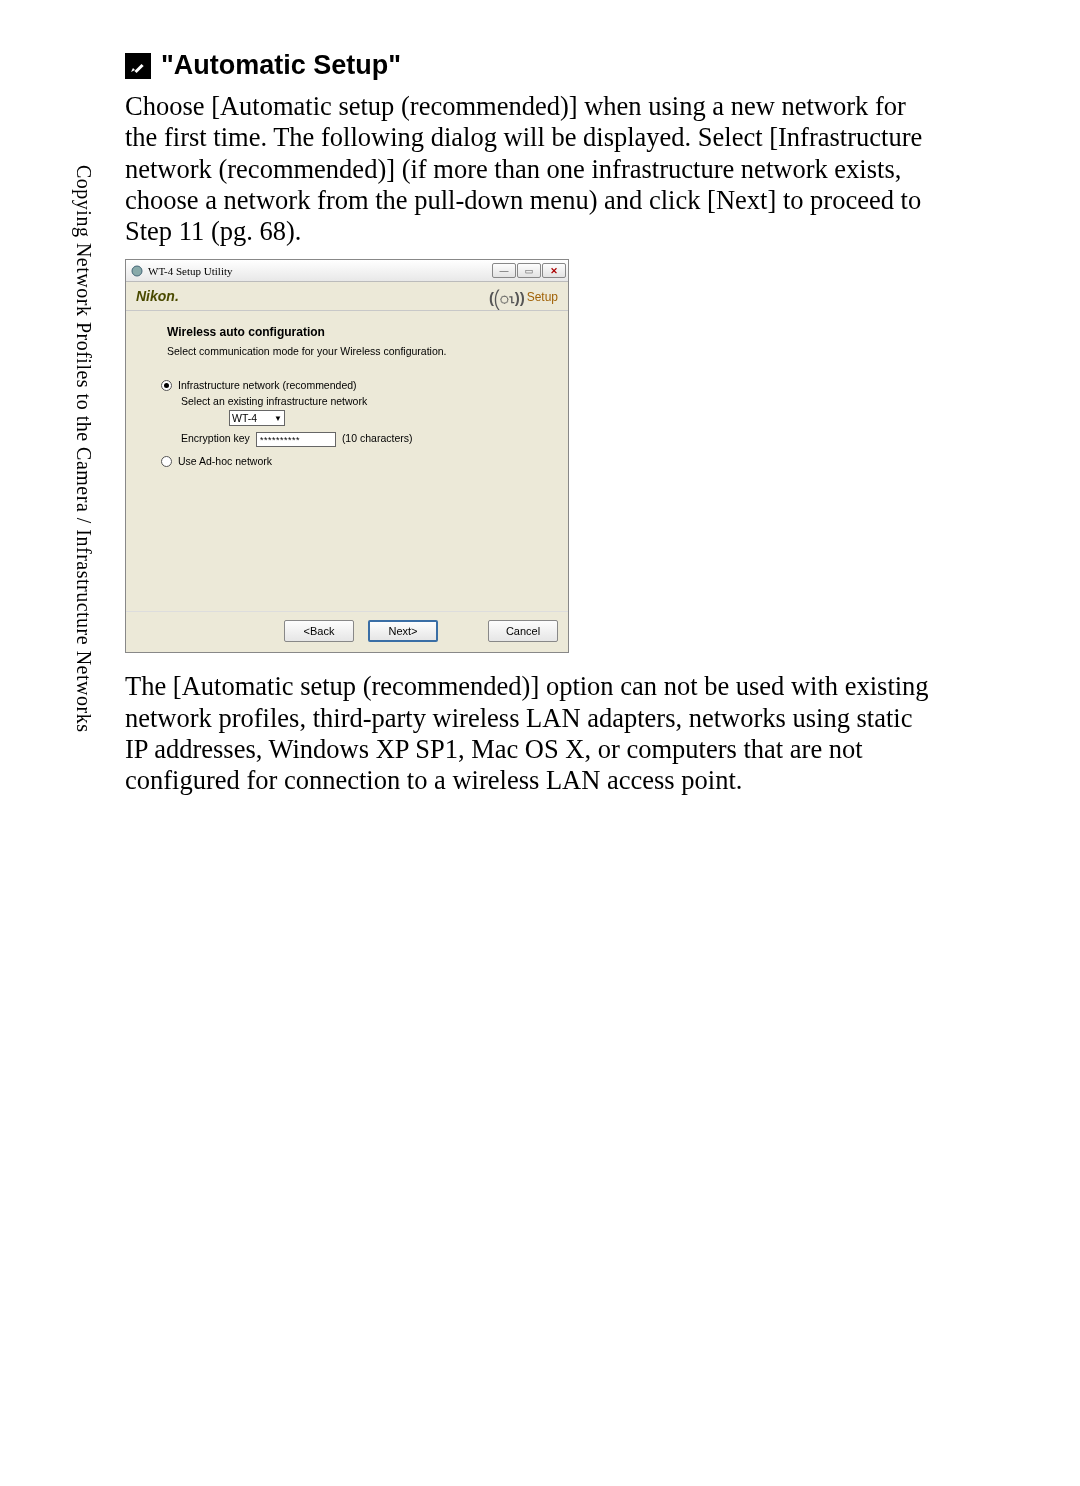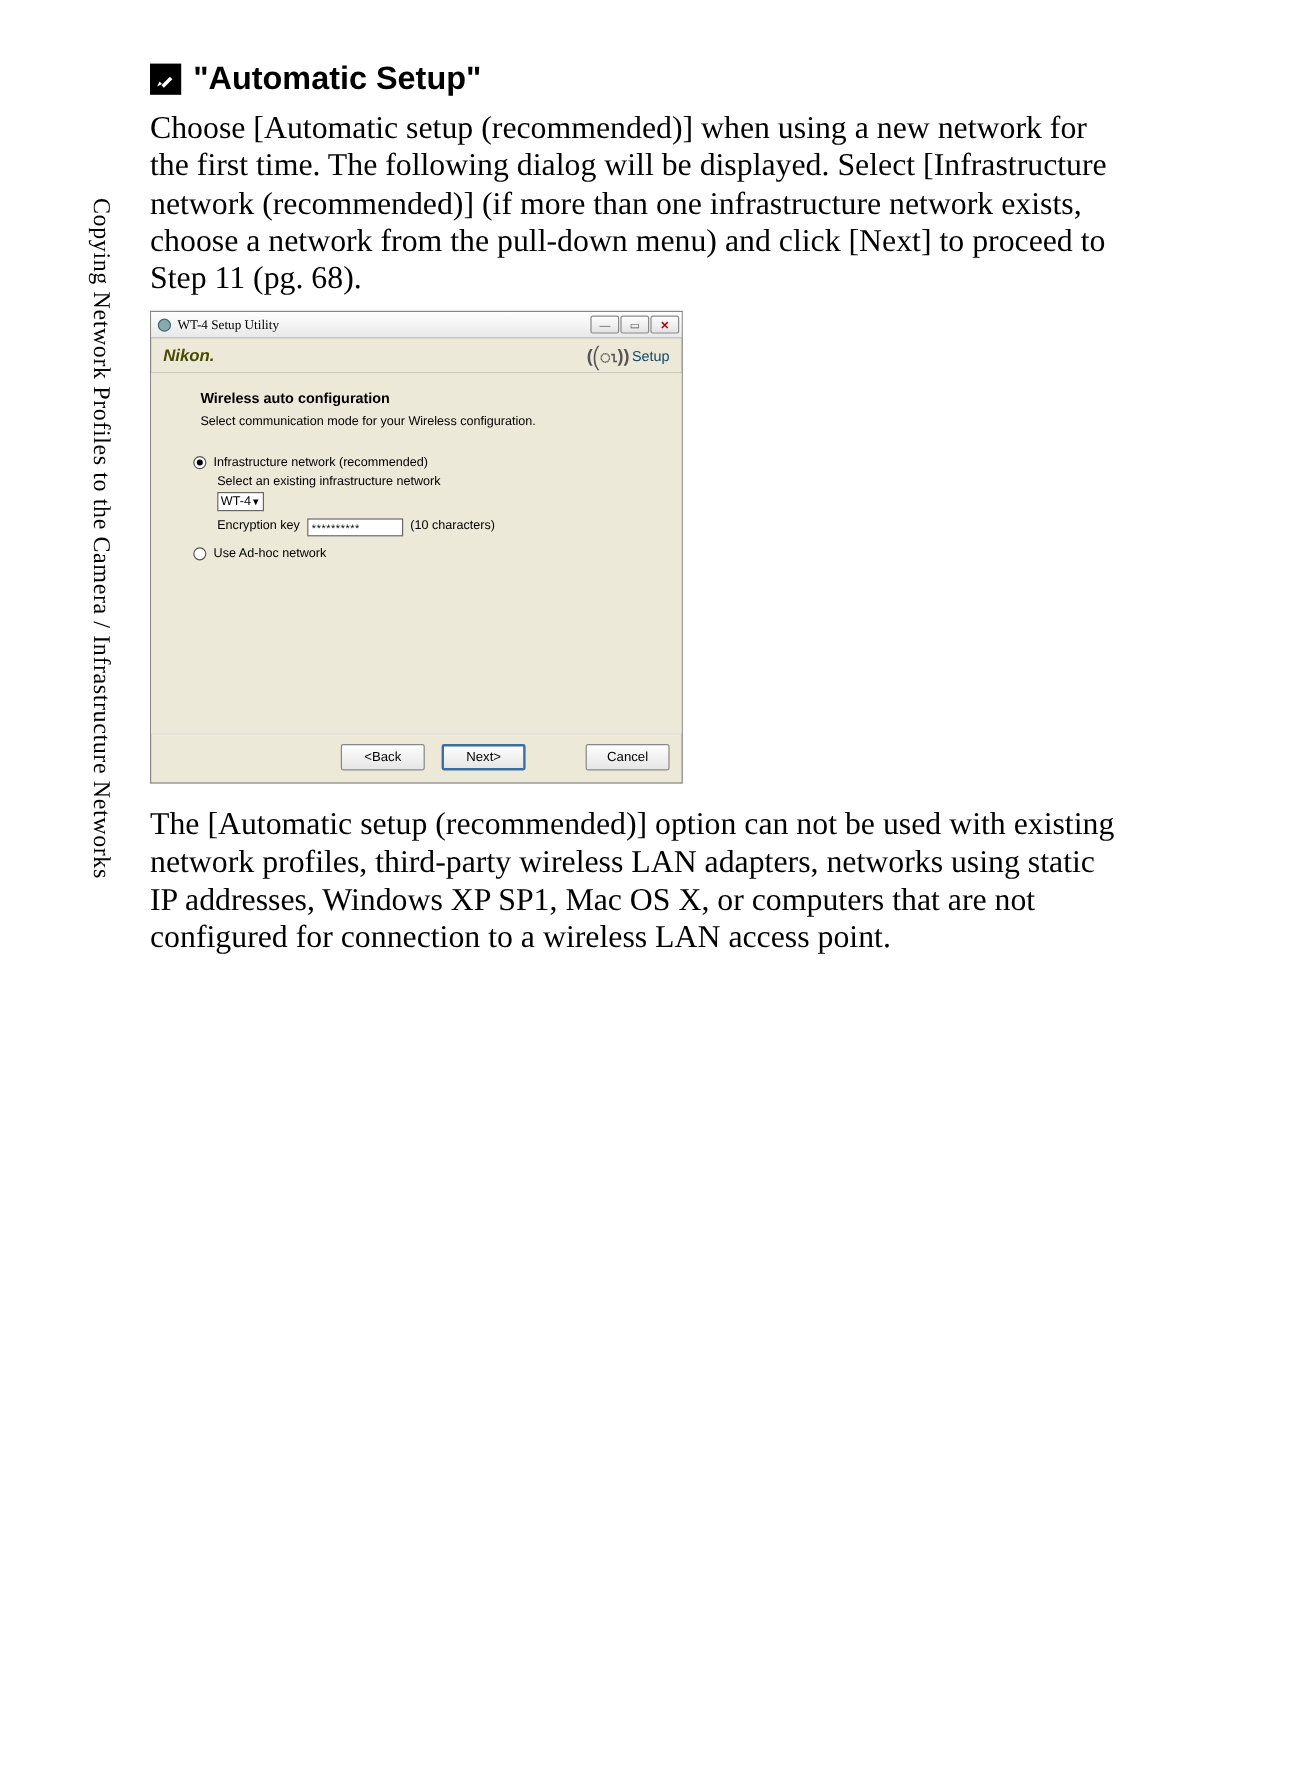--- a/index.html
+++ b/index.html
@@ -105,40 +105,40 @@
     font-style: italic;
     font-size: 14px;
     color:#4a4a00;
     font-family: Arial, sans-serif;
   }
   .brand-right {
     display:flex; align-items:flex-end; gap:2px;
     color:#666;
   }
   .antenna { font-size: 15px; font-weight:bold; color:#555; line-height:0.8; }
-  .setup-label { font-size:12px; color:#0c4a6e; }
+  .setup-label { font-size:12px; color:#a16207; }
   .content-area {
     background:#ece9d8;
     padding: 14px 14px 8px 41px;
     min-height: 300px;
   }
   .wiz-title { font-weight:bold; font-size:12px; margin-bottom:6px; }
   .wiz-sub { font-size: 10.5px; margin-bottom: 22px; }
   .radio-row { display:flex; align-items:center; gap:6px; font-size:10.5px; margin-bottom:4px; margin-left:-6px; }
   .radio-dot {
     width:11px; height:11px; border:1px solid #555; border-radius:50%;
     background:#fff; display:flex; align-items:center; justify-content:center;
     flex-shrink:0;
   }
   .radio-dot.sel::after { content:""; width:5px; height:5px; background:#000; border-radius:50%; }
   .sub-indent { margin-left: 14px; font-size:10.5px; }
   .select-box {
     border:1px solid #666; background:#fff; font-size:10.5px;
-    padding:1px 2px; display:inline-flex; align-items:center; gap:0;
-    margin-top:3px; margin-bottom:6px;
+    padding:1px 2px; display:inline-flex; align-items:center; gap:17px;
+    margin-top:3px; margin-bottom:6px;margin-left:48px;
   }
   .select-arrow { font-size:8px; }
   .enc-row { display:flex; align-items:flex-start; gap:6px; font-size:10.5px; }
   .enc-input {
     border:1px solid #666; background:#fff; width:80px; height:15px;
     font-size:9px; padding:0 3px; display:flex; align-items:center;
     letter-spacing:0.5px;
   }
   .btn-row {
     display:flex; justify-content:flex-end; align-items:center;

